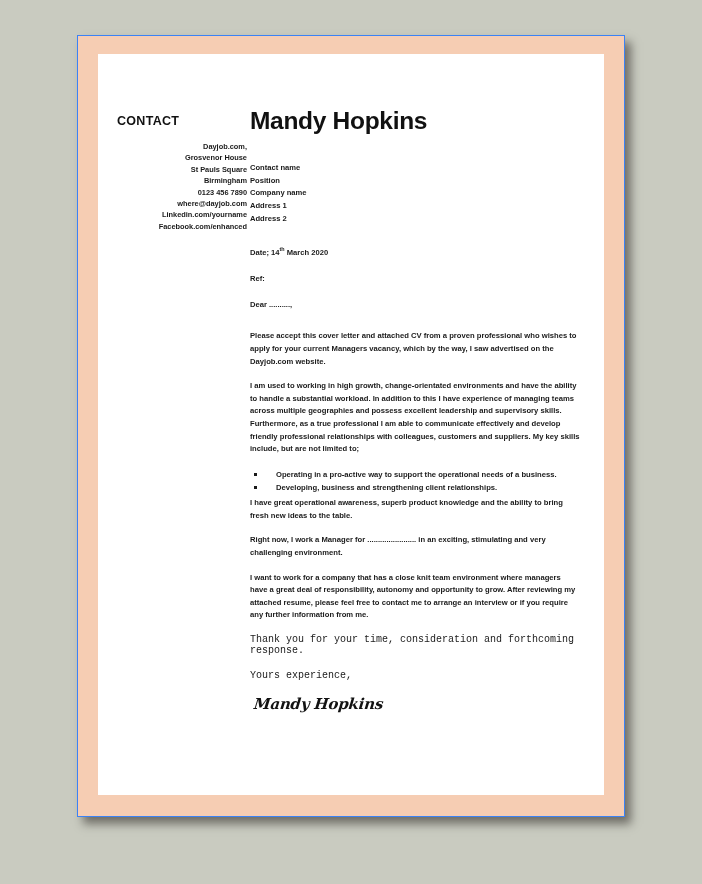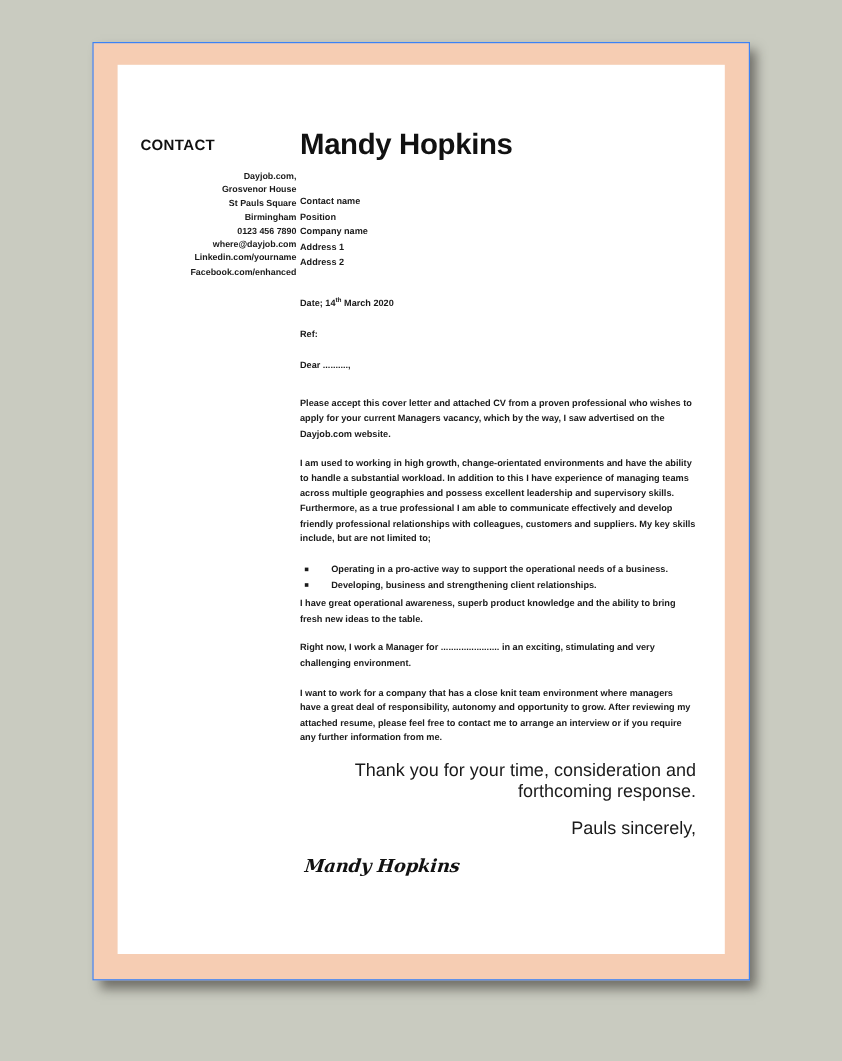--- a/index.html
+++ b/index.html
@@ -134,25 +134,24 @@
     position: absolute;
     left: 4px;
     top: 5px;
     width: 3px;
     height: 3px;
     background: #1a1a1a;
   }
 
   .closing-block { margin-top: 10px; }
   .closing-par {
-    font-family: Liberation Sans, sans-serif;
-    font-size: 15px;
+    font-family: Liberation Mono, monospace;
+    font-size: 10px;
     color: #1a1a1a;
     margin: 0 0 14px 0;
-    text-align: right;
   }
 
   .signature {
     font-family: "DejaVu Serif", serif;
     font-size: 15px;
     font-style: italic;
     font-weight: bold;
     color: #121212;
     letter-spacing: -0.2px;
     transform: skewX(-6deg);
@@ -214,19 +213,19 @@
           <li class="bullet-item"><span class="sq"></span><span>Developing, business and strengthening client relationships.</span></li>
         </ul>
 
         <p class="body-par">I have great operational awareness, superb product knowledge and the ability to bring fresh new ideas to the table.</p>
         <p class="body-par">Right now, I work a Manager for ....................... in an exciting, stimulating and very challenging environment.</p>
         <p class="body-par">I want to work for a company that has a close knit team environment where managers have a great deal of responsibility, autonomy and opportunity to grow. After reviewing my attached resume, please feel free to contact me to arrange an interview or if you require any further information from me.</p>
       </div>
 
       <div class="closing-block">
         <p class="closing-par">Thank you for your time, consideration and forthcoming response.</p>
-        <p class="closing-par">Pauls sincerely,</p>
+        <p class="closing-par">Yours experience,</p>
         <div class="signature">Mandy Hopkins</div>
       </div>
 
     </div>
   </div>
 </div>
 
 </body></html>

